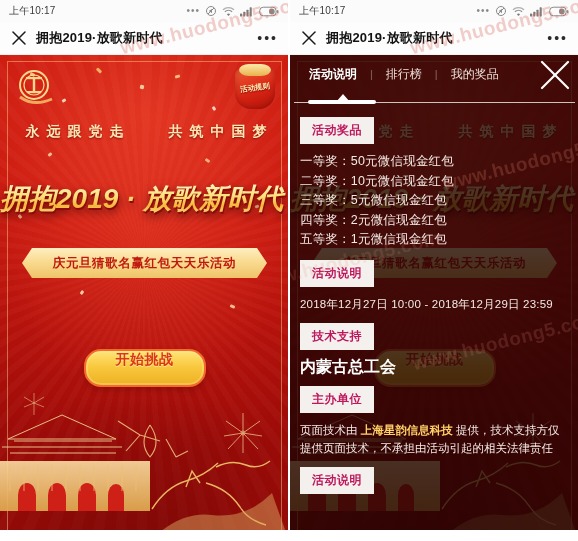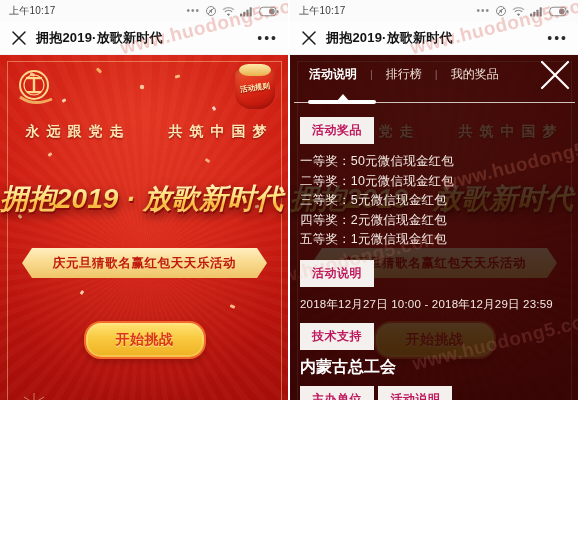--- a/index.html
+++ b/index.html
@@ -3,21 +3,21 @@
 <meta charset="utf-8">
 <style>
   html,body{margin:0;padding:0;}
   body{
     width:578px;height:541px;overflow:hidden;
     background:#ffffff;
     font-family:"Liberation Sans","DejaVu Sans",sans-serif;
     -webkit-font-smoothing:antialiased;
   }
   .screen{position:relative;width:578px;height:541px;display:flex;background:#fff;}
-  .panel{position:relative;width:289px;height:400px;overflow:hidden;background:#fff;}
+  .panel{position:relative;width:289px;height:530px;overflow:hidden;background:#fff;}
   .panel.right{border-left:2px solid #ffffff;width:289px;}
 
   
   .statusbar{
     position:relative;height:22px;background:#fbfbfb;
     display:flex;align-items:center;justify-content:space-between;
     padding:0 9px;box-sizing:border-box;z-index:20;
   }
   .status-time{font-size:10px;color:#3a3a3a;letter-spacing:.2px;}
   .status-icons{display:flex;align-items:center;gap:5px;}
@@ -99,26 +99,26 @@
 
   .subbanner{
     position:absolute;left:22px;right:22px;top:193px;height:30px;
     display:flex;align-items:center;justify-content:center;
     background:linear-gradient(180deg,#ffeec0 0%,#f8d98c 50%,#efc469 100%);
     clip-path:polygon(10px 0, calc(100% - 10px) 0, 100% 50%, calc(100% - 10px) 100%, 10px 100%, 0 50%);
     font-size:12.5px;font-weight:bold;color:#c01a10;letter-spacing:.6px;white-space:nowrap;
   }
 
   .cta{
-    position:absolute;left:50%;top:266px;transform:translateX(-50%);
+    position:absolute;left:50%;top:294px;transform:translateX(-50%);
     width:118px;height:34px;border-radius:17px;
     background:linear-gradient(180deg,#ffe477 0%,#f9c93f 45%,#eeb022 100%);
     border:2px solid #f36a2a;
     box-shadow:0 3px 6px rgba(90,5,3,.35), 0 0 0 2px rgba(255,233,160,.35) inset;
-    display:flex;align-items:center;justify-content:center;
+    display:flex;justify-content:center;
   }
   .cta .lbl{
     font-size:14px;font-weight:bold;color:#d92a12;letter-spacing:.5px;
     text-shadow:0 1px 0 rgba(255,245,200,.7);
     filter:blur(.5px);opacity:.92;
   }
 
   .skyline{position:absolute;left:0;right:0;bottom:0;height:150px;overflow:hidden;}
   .skyline svg{display:block;width:289px;height:150px;}
   .poster .basebar{position:absolute;left:0;right:0;bottom:0;height:6px;background:#c4160d;}
@@ -482,20 +482,21 @@
         <div class="line">四等奖：2元微信现金红包</div>
         <div class="line">五等奖：1元微信现金红包</div>
 
         <div class="chip">活动说明</div>
         <div class="line sm">2018年12月27日 10:00 - 2018年12月29日 23:59</div>
 
         <div class="chip">技术支持</div>
         <div class="bold-line">内蒙古总工会</div>
 
         <div class="chip">主办单位</div>
+        <div class="para"><span>页面技术由 </span><span class="gold">上海星韵信息科技</span><span> 提供，技术支持方仅提供页面技术，不承担由活动引起的相关法律责任</span></div>
 
         <div class="chip">活动说明</div>
 
       </div>
     </div>
 
     <div class="watermark">
       <div class="wm" style="left:118px;top:14px;">www.huodong5.com</div>
       <div class="wm" style="left:150px;top:150px;color:rgba(230,140,120,.22);">www.huodong5.com</div>
       <div class="wm" style="left:120px;top:330px;color:rgba(230,140,120,.18);">www.huodong5.com</div>

